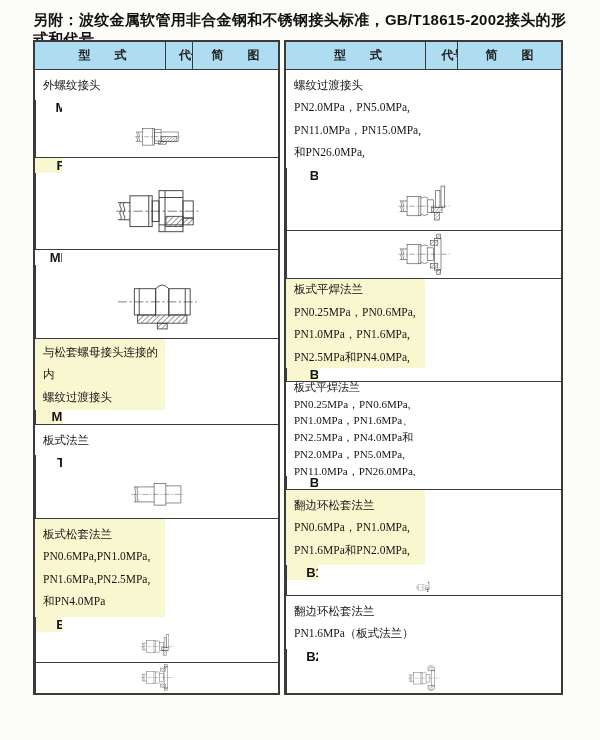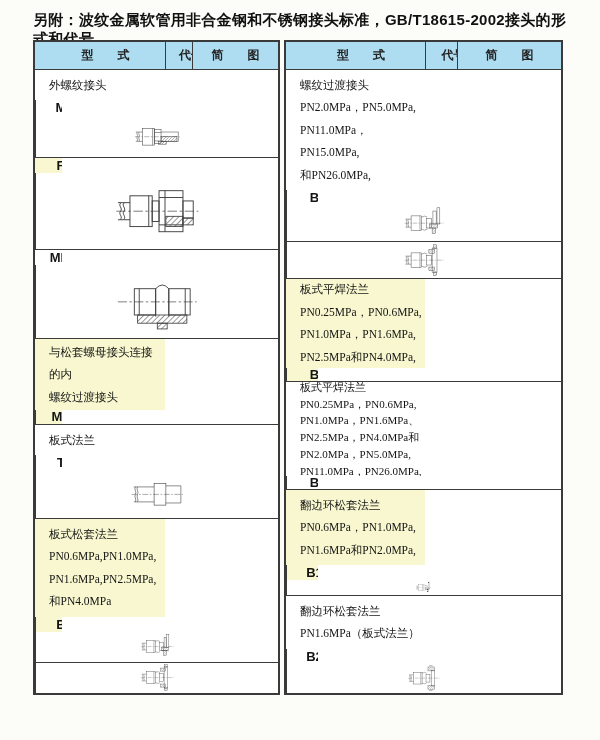--- a/index.html
+++ b/index.html
@@ -34,21 +34,21 @@
   #tableR .code{width:32px;}
   .diag{flex:1 1 auto;background:#fff;display:flex;flex-direction:column;}
   .head{height:27px;}
   .head .cell{
     background:var(--headbg,#aeddf1);
     display:flex;align-items:center;justify-content:center;
     font-weight:bold;font-size:12px;color:#222;white-space:pre;
   }
   .type{
     display:flex;align-items:center;
-    padding:4px 3px 4px 14px;
+    padding:4px 3px 4px 8px;
     font-family:"Liberation Serif", serif;
     font-size:11.5px;line-height:1.95;
     white-space:pre-line;color:#141414;
   }
   .dense .type{font-size:11px;line-height:1.52;}
   .code{
     display:flex;align-items:center;justify-content:center;
     font-family:Liberation Sans, sans-serif;
     font-weight:bold;font-size:13px;color:#141414;padding-left:24px;
   }

